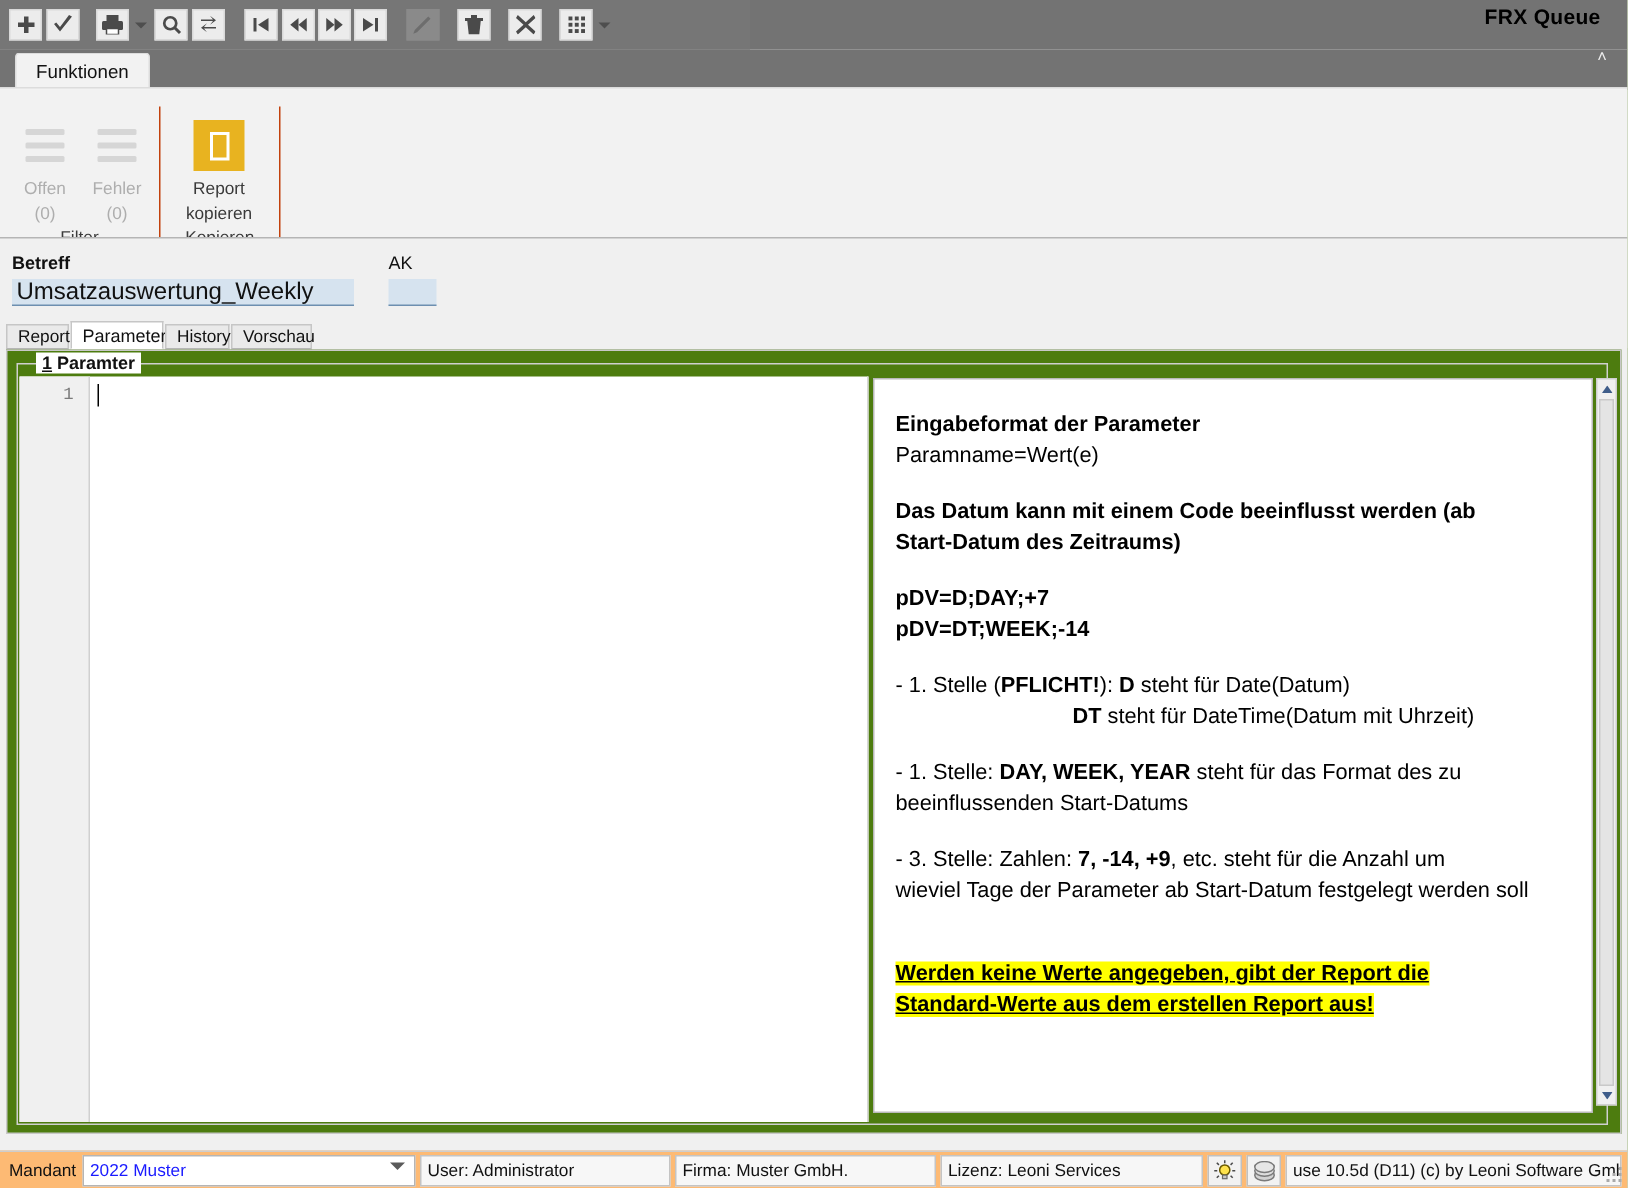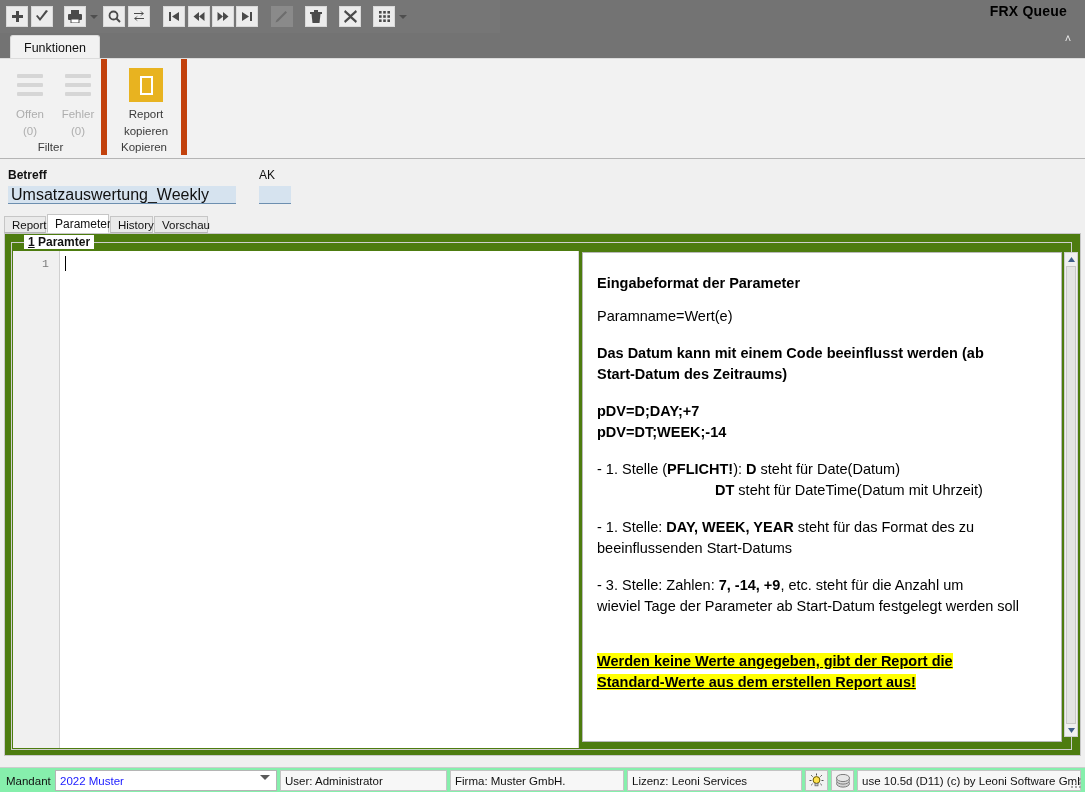--- a/index.html
+++ b/index.html
@@ -71,22 +71,22 @@
     cursor: pointer;
   }
 
   .ribbon {
     position: absolute; left: 0; top: 58px; width: 1085px; height: 100px;
     background: #f2f2f2;
     border-top: 1px solid #dcdcdc;
   }
   .ribbon-inner { position: relative; width: 100%; height: 100%; }
   .rgroup {
-    position: absolute; top: 0; height: 96px;
-    border-right: 6px solid #c2410c;
+    position: absolute; top: 12px; height: 96px;
+    border-right: 1px solid #c2410c;
   }
   .rgroup-label {
     position: absolute; bottom: 2px; left: 0; right: 0;
     text-align: center; font-size: 11.5px; color: #3b3b3b;
   }
   .rbtn {
     position: absolute; top: 7px;
     width: 56px;
     display: flex; flex-direction: column; align-items: center;
     cursor: pointer;
@@ -192,21 +192,21 @@
     position: absolute; left: 570px; top: 9px; right: 9px; bottom: 7px;
     background: #ffffff;
     border: 1px solid #b9b9b9;
     overflow: hidden;
   }
   .help-body {
     padding: 20px 18px 10px 14px;
     font-size: 14.5px; line-height: 21px; color: #000;
   }
   .help-body p { margin: 0 0 16px 0; }
-  .help-body p.tight { margin-bottom: 12px; }
+  .help-body p.tight { margin-bottom: 0; }
   .hl { background: #ffff00; }
   .b { font-weight: bold; }
   .ul { text-decoration: underline; }
   .indent-dt { display: inline-block; width: 118px; }
 
   
   .vscroll {
     position: absolute; right: 2px; top: 18px; width: 14px; height: 485px;
     background: #f0f0f0; border: 1px solid #cfcfcf;
   }
@@ -219,21 +219,21 @@
   .vscroll .arrow.down { bottom: 0; }
   .vscroll .thumb {
     position: absolute; left: 1px; top: 13px; width: 10px; height: 458px;
     background: #e4e4e4; border: 1px solid #c9c9c9;
     cursor: pointer;
   }
 
   
   .statusbar {
     position: absolute; left: 0; bottom: 0; width: 1085px; height: 25px;
-    background: #86efac;
+    background: #fdba74;
     border-top: 1px solid #cdcdcd;
     display: flex; align-items: center;
   }
   .sb-cell {
     position: absolute; top: 2px; height: 21px;
     display: flex; align-items: center;
     padding: 0 4px;
     font-size: 11.5px; color: #111;
     background: #f7f7f7;
     border: 1px solid #c4c4c4;

